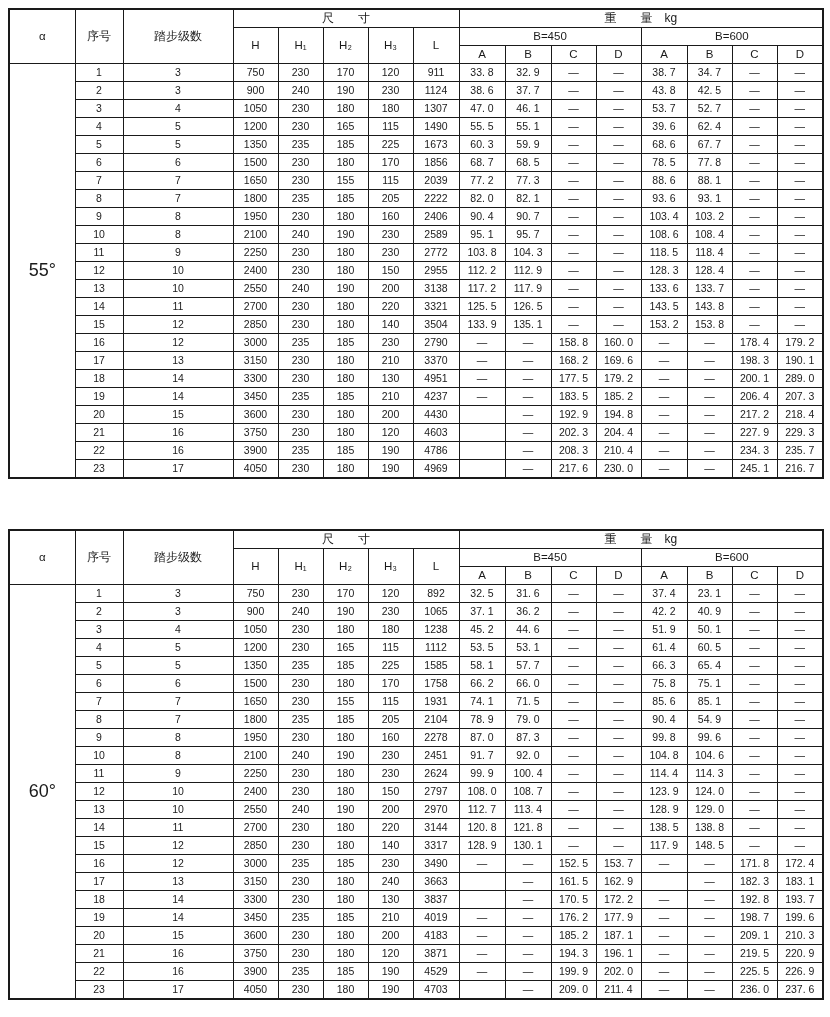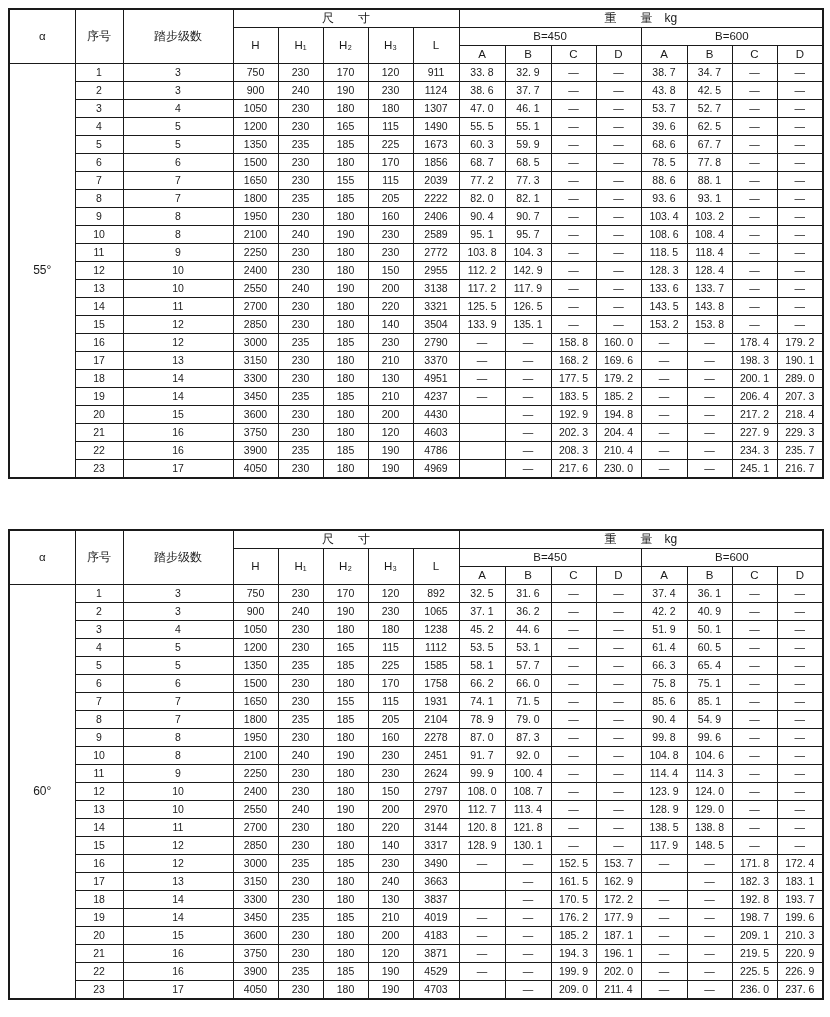--- a/index.html
+++ b/index.html
@@ -18,21 +18,21 @@
   table.spec + table.spec { margin-top:50px; }
   .spec th, .spec td {
     border:1px solid var(--border);
     text-align:center; vertical-align:middle;
     padding:0; height:17px; line-height:17px;
     font-weight:normal; white-space:nowrap; overflow:hidden;
     color:var(--text);
   }
   .spec thead th.cjk { font-size:12px; }
   .spec thead th { font-size:11.5px; }
-  .spec td.alpha-cell { font-size:12px;text-align:center; }
+  .spec td.alpha-cell { font-size:18px;text-align:center; }
   .spec tbody td { font-size:10.5px; letter-spacing:0; }
 </style>
 </head>
 <body>
 
 <div class="page">
 
   <table class="spec">
     <colgroup>
       <col style="width:66px">
@@ -139,21 +139,21 @@
           <td>1200</td>
           <td>230</td>
           <td>165</td>
           <td>115</td>
           <td>1490</td>
           <td>55. 5</td>
           <td>55. 1</td>
           <td>—</td>
           <td>—</td>
           <td>39. 6</td>
-          <td>62. 5</td>
+          <td>62. 4</td>
           <td>—</td>
           <td>—</td>
         </tr>
         <tr>
           <td>5</td>
           <td>5</td>
           <td>1350</td>
           <td>235</td>
           <td>185</td>
           <td>225</td>
@@ -271,21 +271,21 @@
         </tr>
         <tr>
           <td>12</td>
           <td>10</td>
           <td>2400</td>
           <td>230</td>
           <td>180</td>
           <td>150</td>
           <td>2955</td>
           <td>112. 2</td>
-          <td>142. 9</td>
+          <td>112. 9</td>
           <td>—</td>
           <td>—</td>
           <td>128. 3</td>
           <td>128. 4</td>
           <td>—</td>
           <td>—</td>
         </tr>
         <tr>
           <td>13</td>
           <td>10</td>
@@ -531,21 +531,21 @@
           <td>750</td>
           <td>230</td>
           <td>170</td>
           <td>120</td>
           <td>892</td>
           <td>32. 5</td>
           <td>31. 6</td>
           <td>—</td>
           <td>—</td>
           <td>37. 4</td>
-          <td>36. 1</td>
+          <td>23. 1</td>
           <td>—</td>
           <td>—</td>
         </tr>
         <tr>
           <td>2</td>
           <td>3</td>
           <td>900</td>
           <td>240</td>
           <td>190</td>
           <td>230</td>

